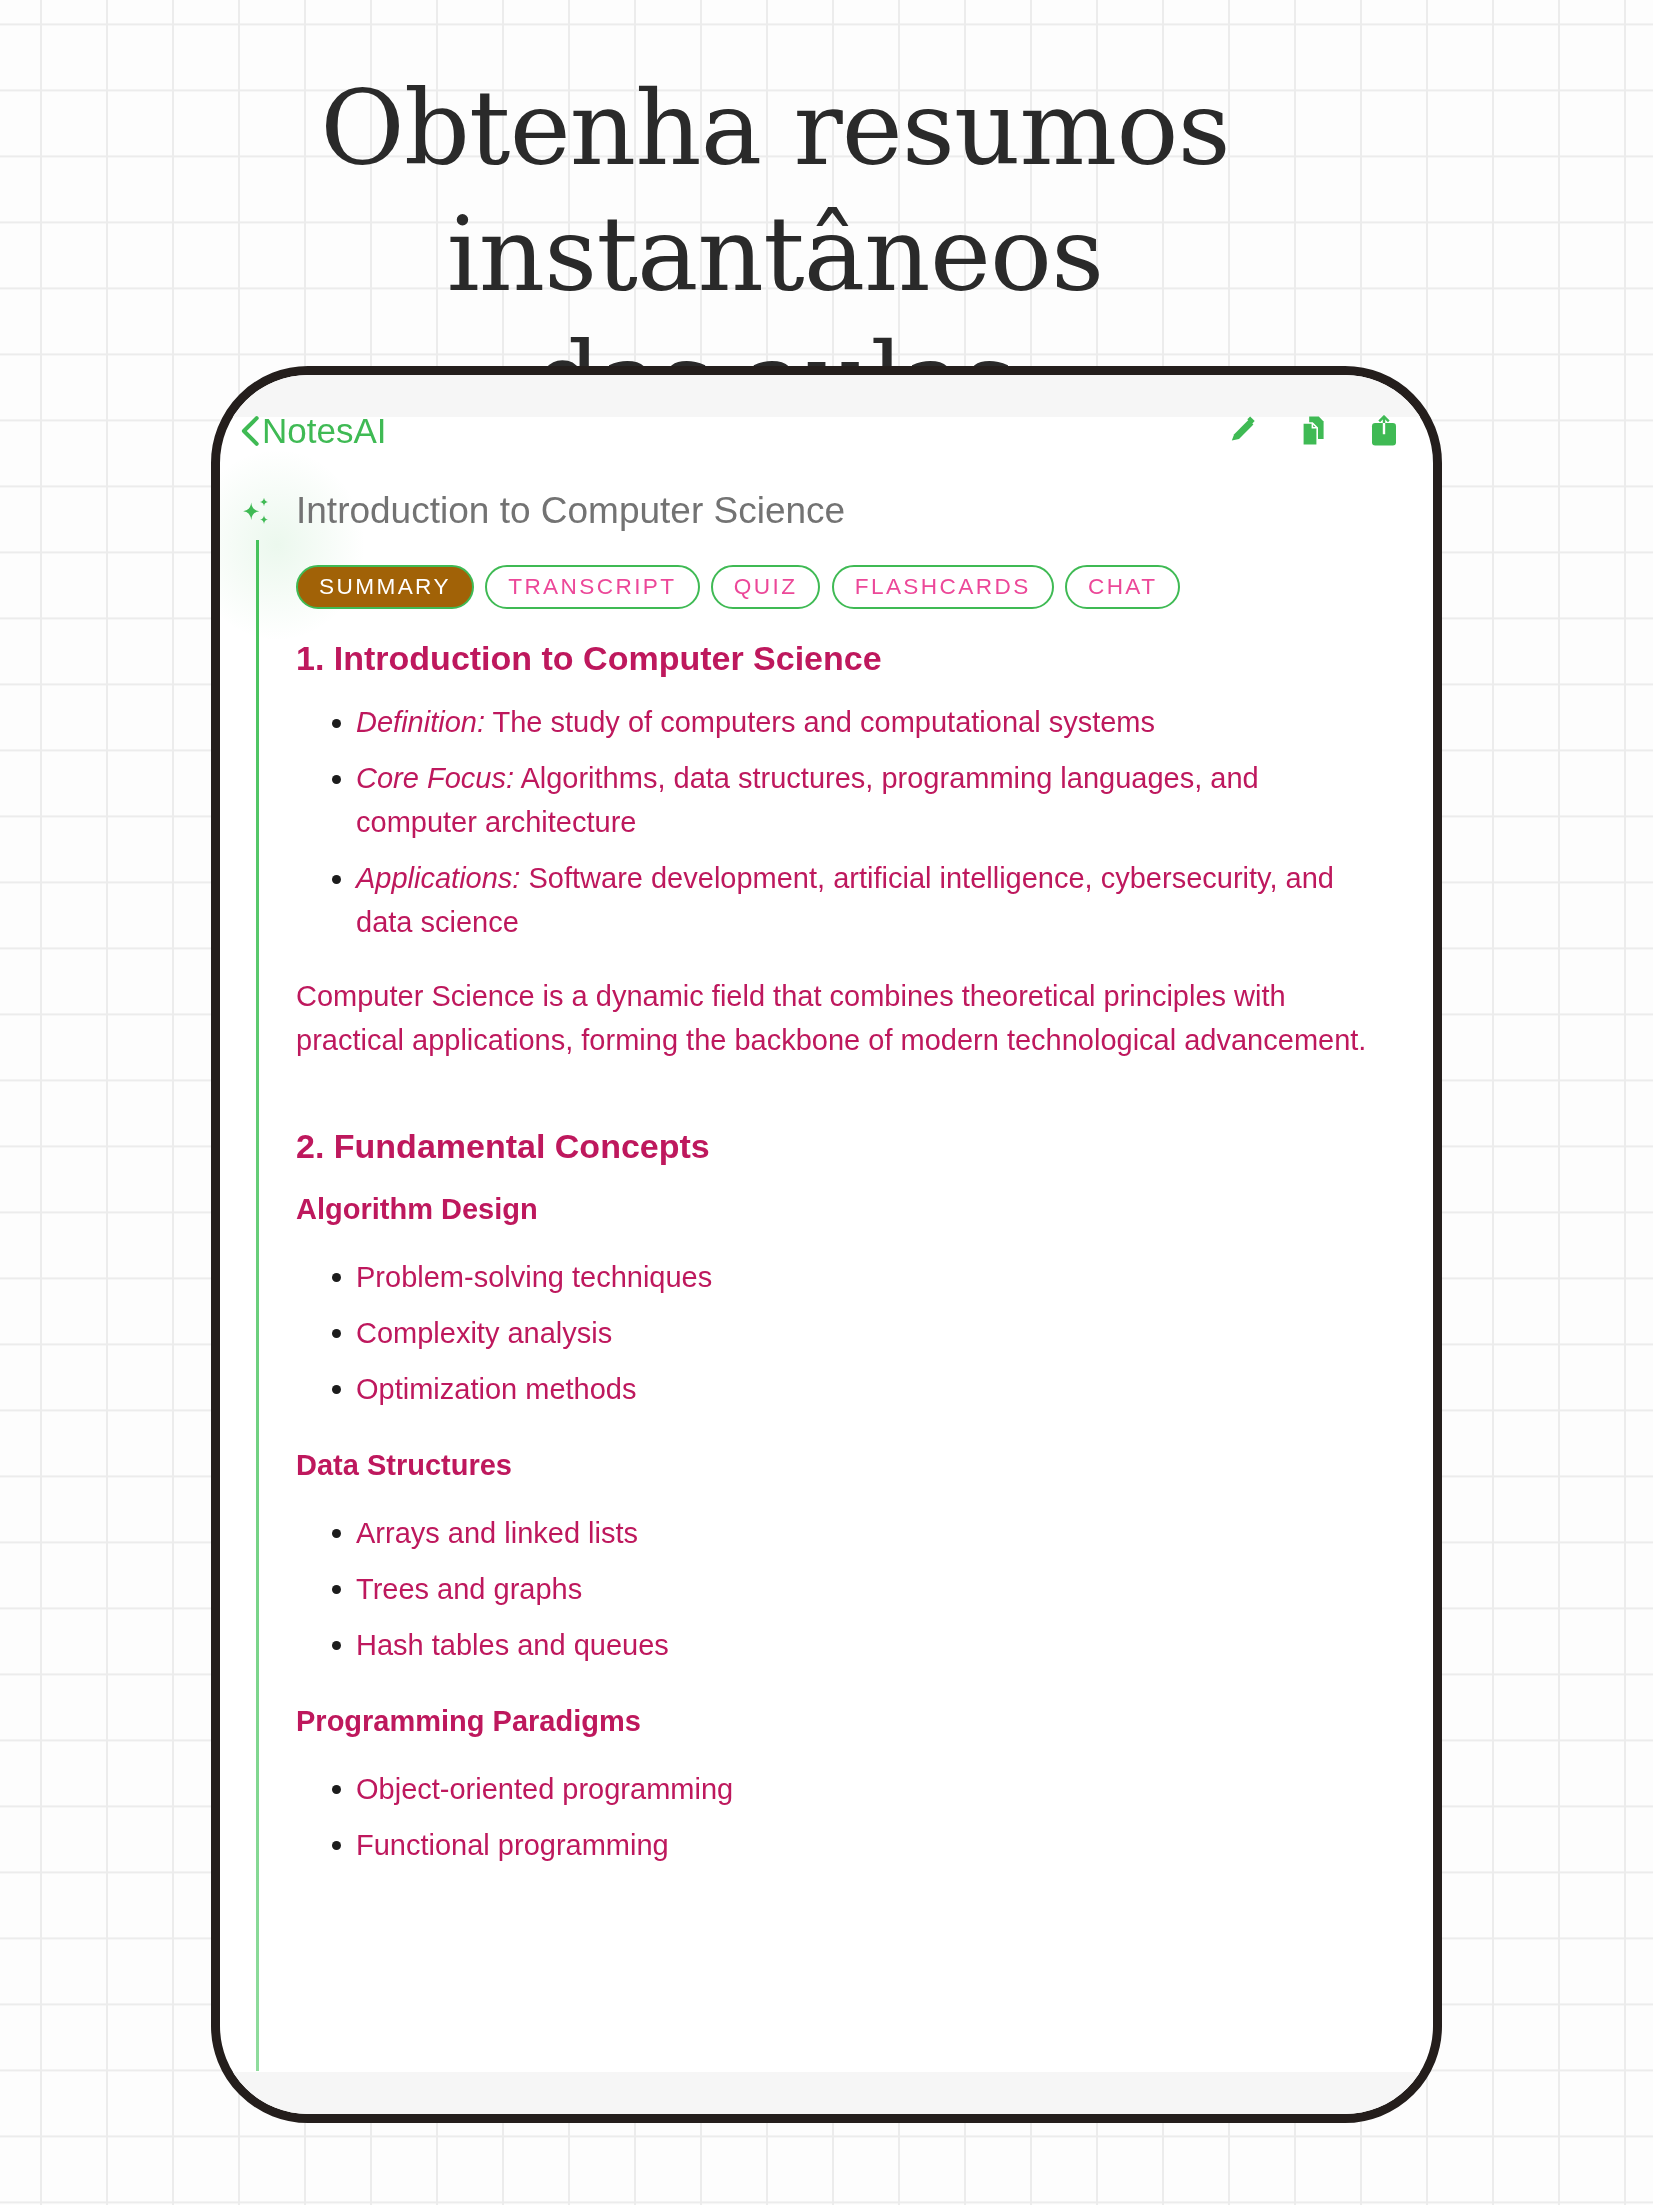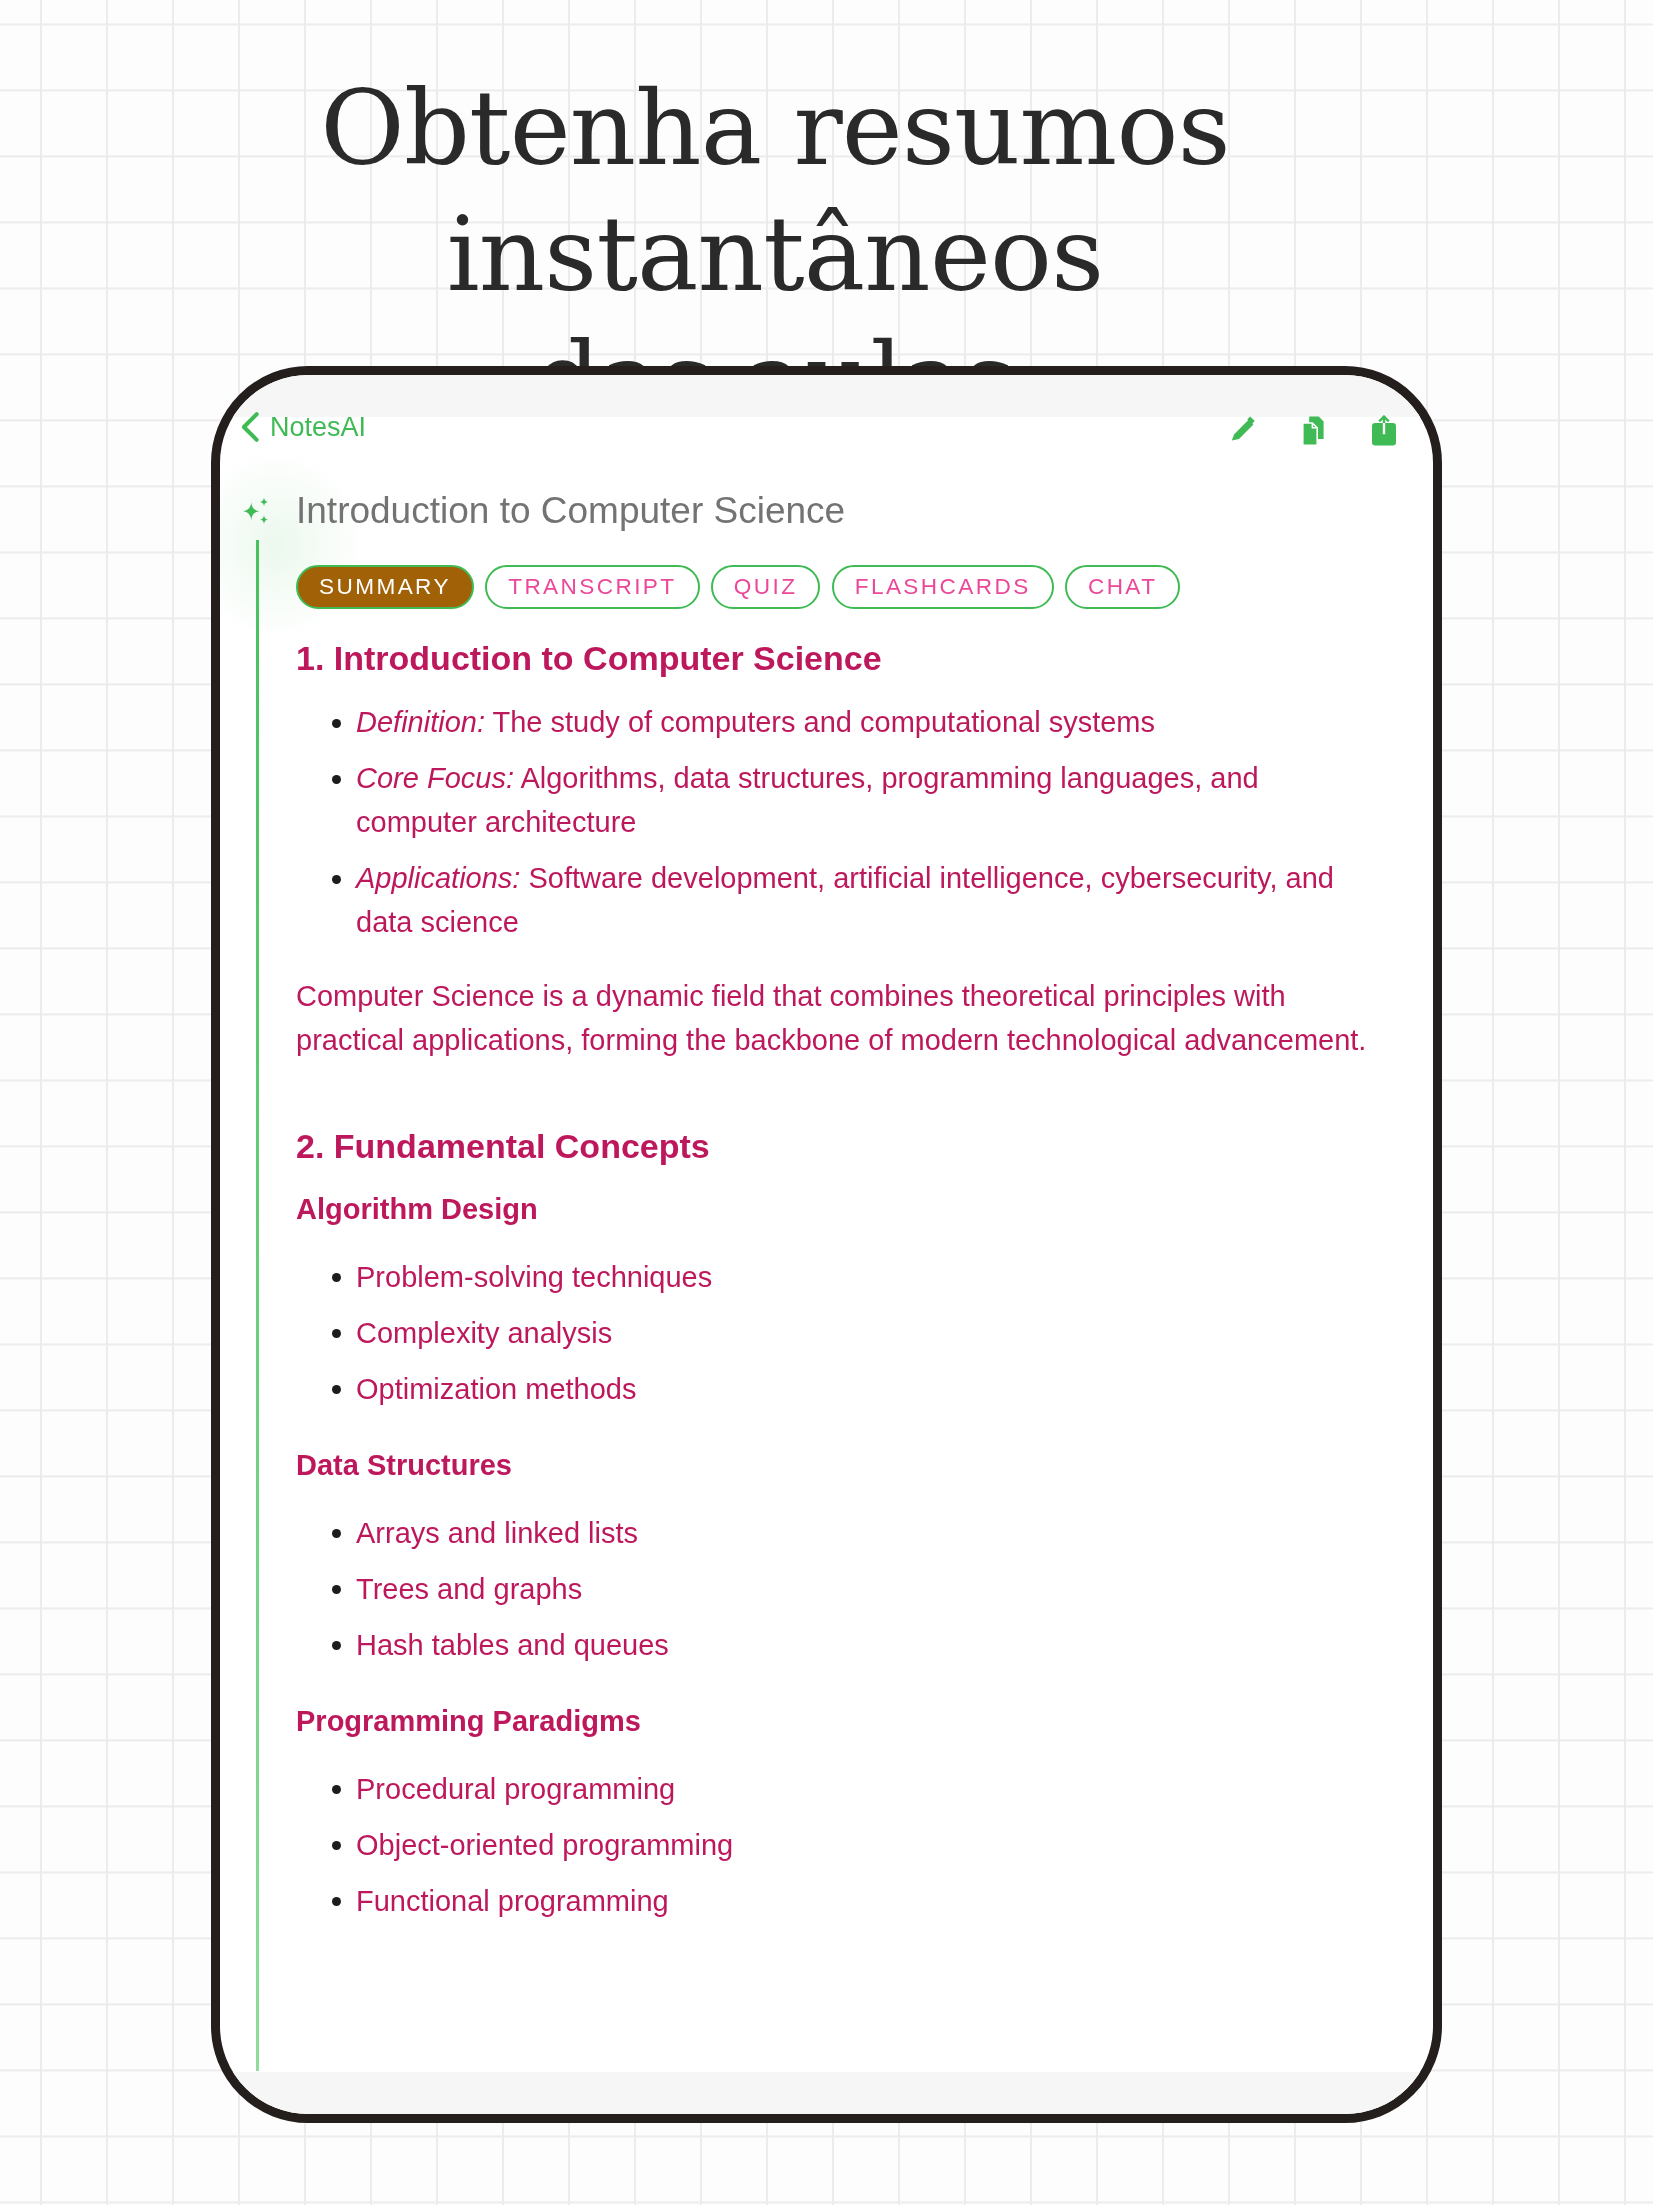--- a/index.html
+++ b/index.html
@@ -22,21 +22,21 @@
   .device {
     position:absolute; left:211px; top:366px; width:1231px; height:1757px;
     box-sizing:border-box; border:9.7px solid #241e1c; border-radius:97px;
     background:#ffffff; overflow:hidden;
   }
   .band-top { position:absolute; left:0; top:0; width:100%; height:42px; background:#f6f6f6; }
   .band-bottom { position:absolute; left:0; bottom:0; width:100%; height:42px; background:#f6f6f6; }
   
   .nav-back { position:absolute; left:19.4px; top:36px; display:flex; align-items:center; cursor:pointer; }
   .nav-back svg { width:22.6px; height:32px; }
-  .nav-back .lbl { font-size:27px; color:#3fba54; margin-left:8px; }
+  .nav-back .lbl { font-size:35px; color:#3fba54; }
   .toolbar-icon { position:absolute; top:40px; width:32px; height:32px; cursor:pointer; }
   .sparkle { position:absolute; left:20px; top:121px; width:32px; height:32px; }
   .glow { position:absolute; left:-32px; top:73px; width:178px; height:194px;
           background:radial-gradient(ellipse at center, rgba(63,186,84,0.10), rgba(63,186,84,0) 70%); }
   .vbar { position:absolute; left:36px; top:165px; width:3.2px; height:1531px;
           background:linear-gradient(to bottom, #45c25b, #8fdc9d); }
   .doc-title { position:absolute; left:76px; top:115px; font-size:37px; font-weight:500; color:#737373; }
   .tabs { position:absolute; left:76px; top:190px; display:flex; gap:11.3px; }
   .tab {
     height:44px; padding:0 21px; box-sizing:border-box; border-radius:22px;
@@ -133,21 +133,20 @@
     <ul class="bullets">
       <li>Arrays and linked lists</li>
       <li>Trees and graphs</li>
       <li>Hash tables and queues</li>
     </ul>
     <div style="height:20px"></div>
 
     <h3 class="h3">Programming Paradigms</h3>
     <div style="height:24px"></div>
     <ul class="bullets">
-      <li>Procedural programming</li>
       <li>Object-oriented programming</li>
       <li>Functional programming</li>
     </ul>
   </div>
 
   <div class="band-bottom"></div>
 </div>
 
 
 </body></html>

